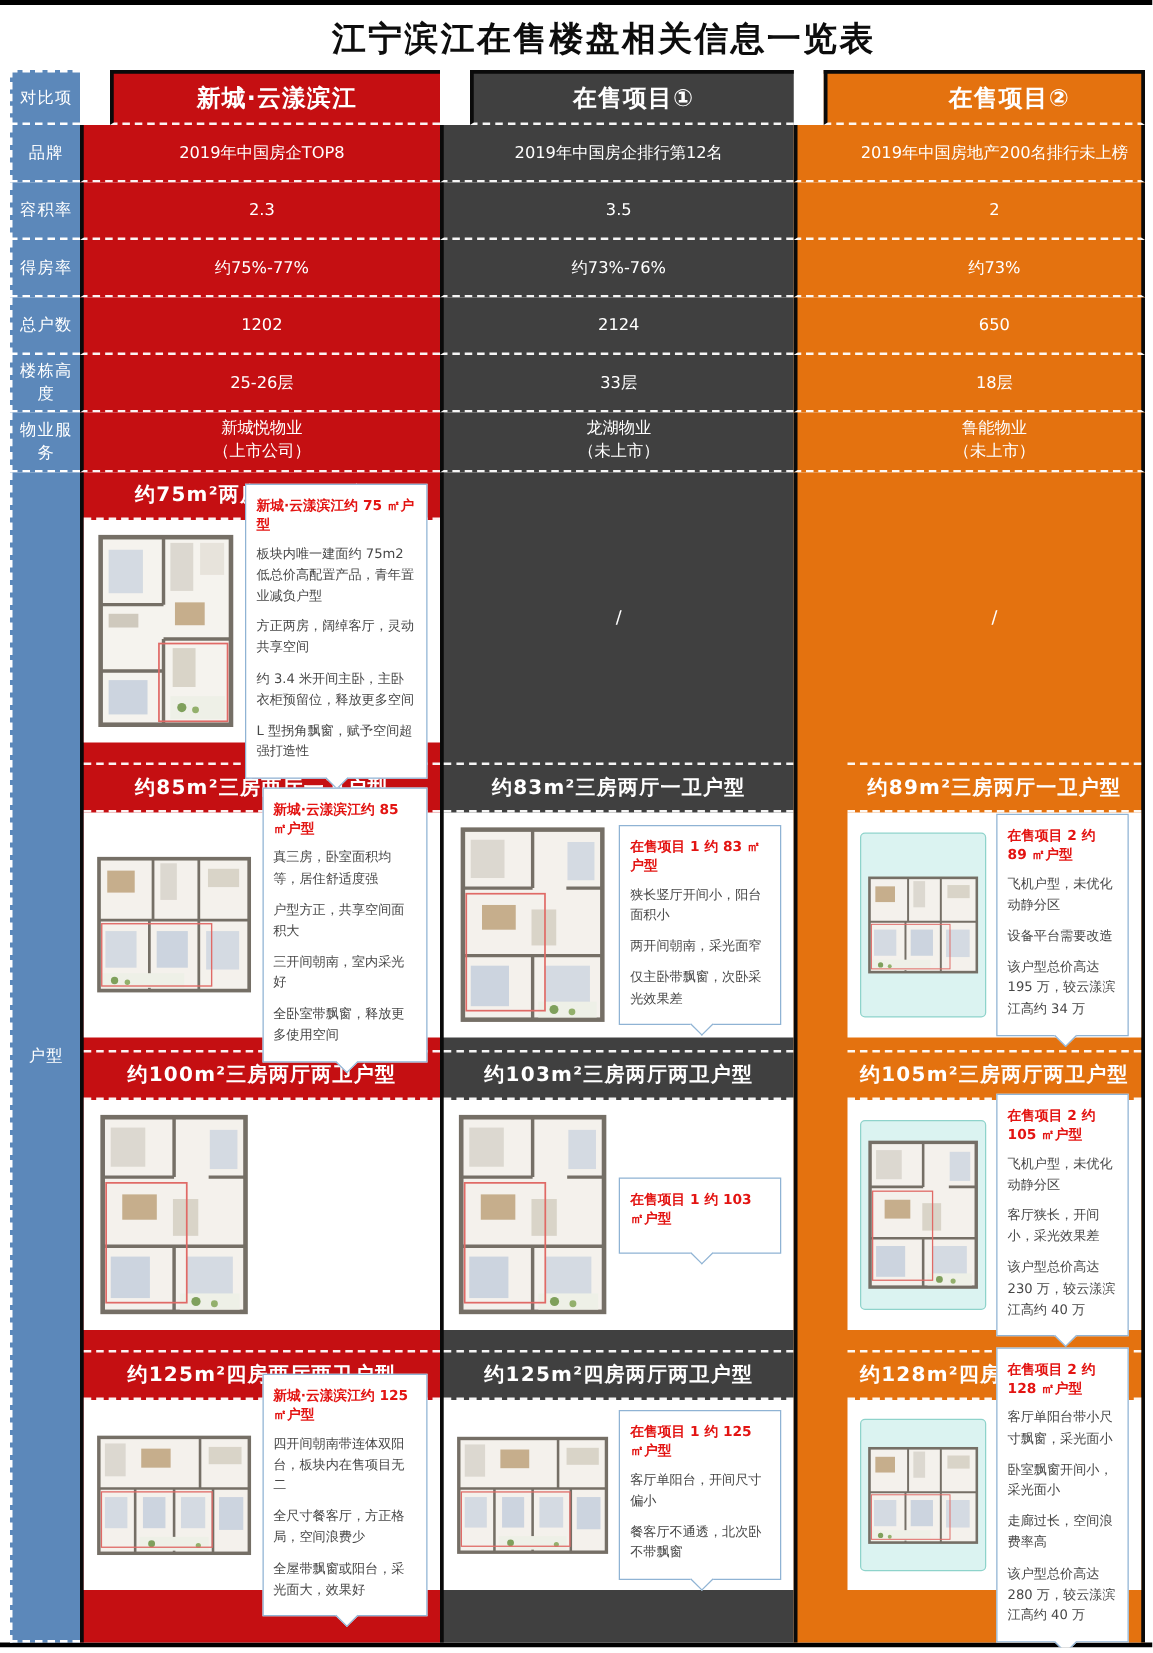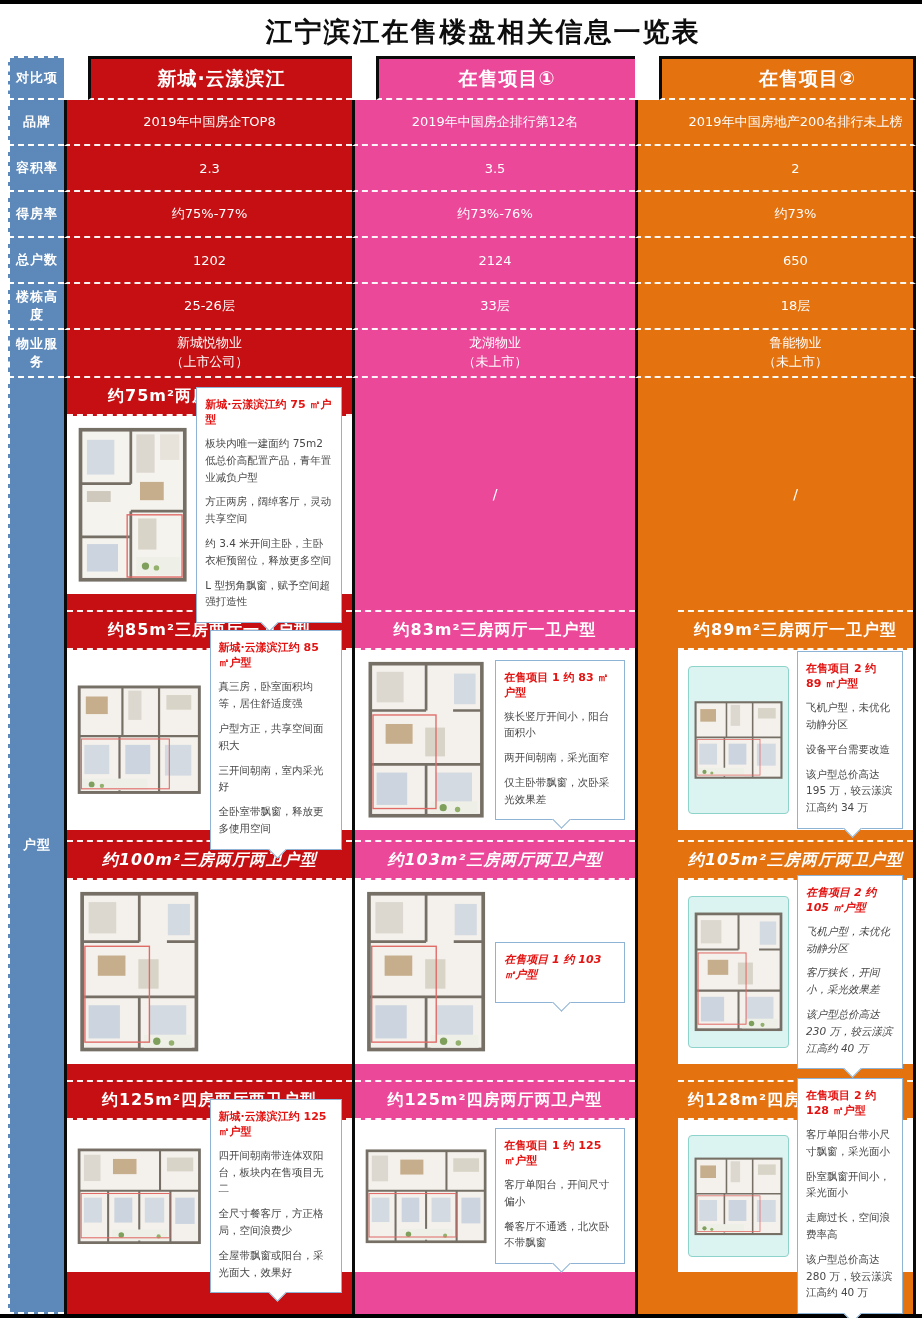--- a/index.html
+++ b/index.html
@@ -1,36 +1,36 @@
 <!DOCTYPE html>
 <html><head>
 <meta charset="utf-8">
 <style>
   html,body{margin:0;padding:0;background:#ffffff;}
   body{width:922px;font-family:"DejaVu Sans","Liberation Sans",sans-serif;}
   .page{width:922px;box-sizing:border-box;border-top:4px solid #000;border-bottom:4px solid #000;background:#fff;}
   .title{height:52px;line-height:56px;text-align:center;font-size:27px;font-weight:bold;color:#0d0d0d;letter-spacing:2px;margin-left:44px;}
   .grid{display:grid;grid-template-columns:56px 288px 283px 281px;grid-template-rows:44px 46px 46px 46px 46px 46px 48px 936px;padding-left:8px;padding-right:6px;}
   .cell{box-sizing:border-box;display:flex;align-items:center;justify-content:center;text-align:center;}
-  .side{background:#5c88ba;color:#fff;font-weight:bold;font-size:13px;border-left:2px dashed #fff;border-bottom:2px dashed #fff;letter-spacing:1px;}
+  .side{background:#5c88ba;color:#fff;font-weight:normal;font-size:13px;border-left:2px dashed #fff;border-bottom:2px dashed #fff;letter-spacing:1px;}
   .side.corner{border-top:2px dashed #fff;}
   .col-red{background:#c50f12;}
-  .col-green{background:#ec4899;}
+  .col-green{background:#404040;}
   .col-orange{background:#e4720f;padding-left:40px;}
   .colcell{color:#fff;border-left:3px solid #0a0a0a;border-bottom:2px dashed rgba(255,255,255,.95);box-sizing:border-box;}
   .col3{border-right:3px solid #0a0a0a;}
   .head{font-size:19px;font-weight:bold;border-top:3px solid #0a0a0a;letter-spacing:1px;margin-left:24px;}
   .val{font-size:13px;}
   .two-line{flex-direction:column;line-height:1.45;}
   
   .hx-side{align-self:stretch;}
   .hx-col{display:flex;flex-direction:column;border-left:3px solid #0a0a0a;box-sizing:border-box;}
   .block{display:flex;flex-direction:column;border-top:2px dashed rgba(255,255,255,.95);box-sizing:border-box;}
   .block:first-child{border-top:none;}
-  .hx-r0{height:232px;} .hx-r1{height:230px;} .hx-r2{height:240px;font-style:italic;} .hx-r3{height:234px;}
+  .hx-r0{height:232px;} .hx-r1{height:230px;} .hx-r2{height:240px;} .hx-r3{height:234px;}
   .band{height:36px;flex:0 0 36px;display:flex;align-items:center;justify-content:center;color:#fff;font-weight:bold;font-size:16px;border-bottom:2px dashed rgba(255,255,255,.95);letter-spacing:1px;}
   .content{background:#fff;display:flex;align-items:center;gap:8px;padding:8px 10px;box-sizing:border-box;}
   .ch-r0{height:178px;flex:0 0 178px;} .ch-r1{height:180px;flex:0 0 180px;} .ch-r2{height:184px;flex:0 0 184px;} .ch-r3{height:152px;flex:0 0 152px;}
   .empty-block{flex:1;display:flex;align-items:center;justify-content:center;color:#fff;font-size:14px;}
   .plan-wrap{flex:0 0 47%;height:96%;display:flex;align-items:center;justify-content:center;}
   .plan-wrap.narrow{flex:0 0 42%;}
   .plan{width:100%;height:100%;}
   .cyan{background:#dbf3f1;border:1px solid #8ed3cb;border-radius:4px;padding:5px;height:94%;width:100%;box-sizing:border-box;display:flex;}
   .cap{position:relative;flex:1;background:#fff;border:1px solid #8fb3d4;padding:9px 8px 12px 8px;align-self:center;}
   .cap:after{content:"";position:absolute;bottom:-7px;left:46%;width:12px;height:12px;background:#fff;border-right:1px solid #8fb3d4;border-bottom:1px solid #8fb3d4;transform:rotate(45deg);}

